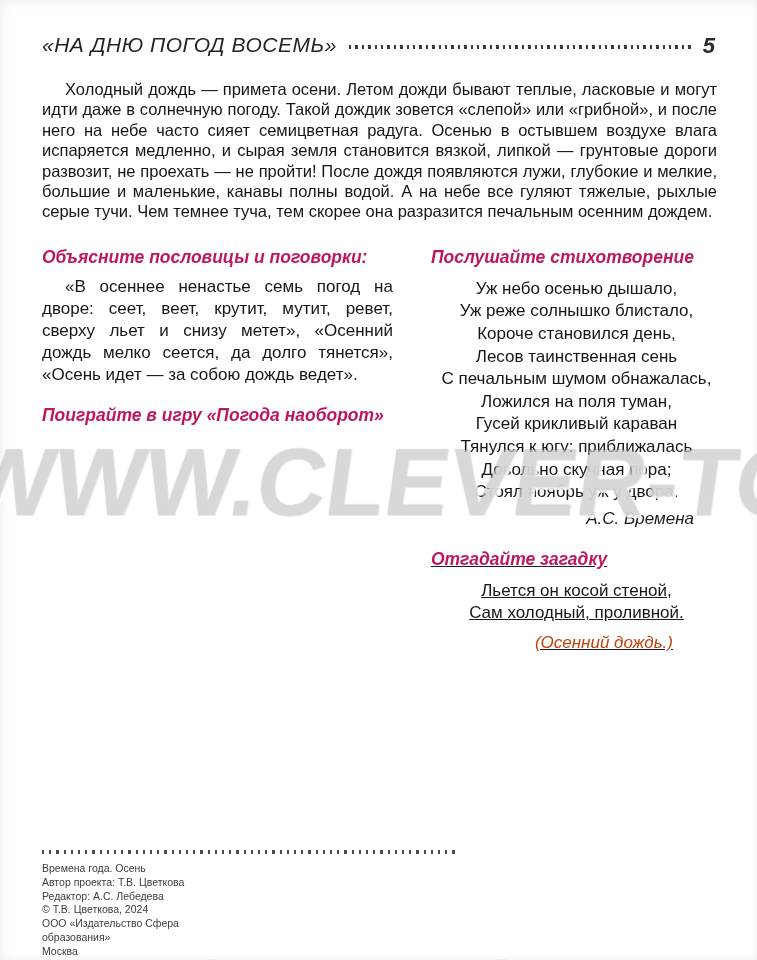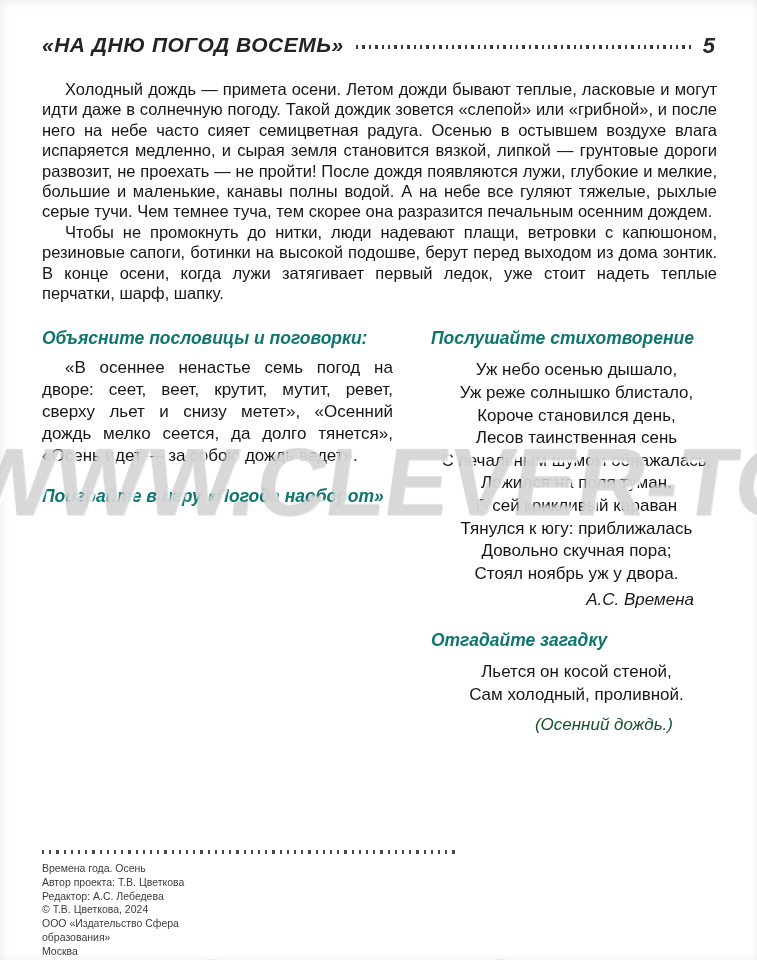--- a/index.html
+++ b/index.html
@@ -18,21 +18,21 @@
   }
 
   
   .header {
     display: flex;
     align-items: flex-start;
     padding: 33px 42px 0 42px;
   }
   .title {
     font-size: 21px;
-    font-weight: bold;
+    font-weight: normal;
     font-style: italic;
     letter-spacing: 0.5px;
     color: #242424;
     white-space: nowrap;
   }
   .leader {
     flex: 1;
     height: 4px;
     margin: 12px 10px 0 12px;
     background: repeating-linear-gradient(to right, #3c3c3c 0 2.4px, transparent 2.4px 6.4px);
@@ -59,21 +59,21 @@
     display: flex;
     padding: 25px 35px 0 42px;
   }
   .col-left { width: 352px; margin-right: 38px; }
   .col-right { width: 292px; }
 
   .sec-heading {
     font-size: 17.5px;
     font-weight: bold;
     font-style: italic;
-    color: #0f766e;
+    color: #be185d;
     margin-bottom: 8px;
   }
   .sec-text {
     font-size: 17px;
     line-height: 22px;
     text-align: justify;
     color: #161616;
     margin-bottom: 19px;
   }
   .sec-text.indent { text-indent: 23px; }
@@ -92,24 +92,24 @@
     padding-right: 28px;
     margin: 5px 0 20px 0;
     color: #1b1b1b;
   }
   .riddle-answer {
     font-size: 17px;
     font-style: italic;
     text-align: center;
     padding-left: 55px;
     margin-top: 8px;
-    color: #14532d;
+    color: #c2410c;
   }
   .col-right .sec-heading { margin-bottom: 10px; }
-  .riddle-block { margin-top: 2px; }
+  .riddle-block { margin-top: 2px; text-decoration: underline; }
 
   
   .watermark-mid {
     position: absolute;
     top: 428px;
     left: -35px;
     z-index: 6;
     white-space: nowrap;
     font-size: 96px;
     font-weight: bold;
@@ -179,21 +179,20 @@
 <div class="page">
 
   <div class="header">
     <div class="title">«НА ДНЮ ПОГОД ВОСЕМЬ»</div>
     <div class="leader"></div>
     <div class="page-num">5</div>
   </div>
 
   <div class="intro">
     <p>Холодный дождь — примета осени. Летом дожди бывают теплые, ласковые и могут идти даже в солнечную погоду. Такой дождик зовется «слепой» или «грибной», и после него на небе часто сияет семицветная радуга. Осенью в остывшем воздухе влага испаряется медленно, и сырая земля становится вязкой, липкой — грунтовые дороги развозит, не проехать — не пройти! После дождя появляются лужи, глубокие и мелкие, большие и маленькие, канавы полны водой. А на небе все гуляют тяжелые, рыхлые серые тучи. Чем темнее туча, тем скорее она разразится печальным осенним дождем.</p>
-    <p>Чтобы не промокнуть до нитки, люди надевают плащи, ветровки с капюшоном, резиновые сапоги, ботинки на высокой подошве, берут перед выходом из дома зонтик. В конце осени, когда лужи затягивает первый ледок, уже стоит надеть теплые перчатки, шарф, шапку.</p>
   </div>
 
   <div class="columns">
 
     <div class="col-left">
       <div class="sec-heading">Объясните пословицы и поговорки:</div>
       <div class="sec-text indent">«В осеннее ненастье семь погод на дворе: сеет, веет, крутит, мутит, ревет, сверху льет и снизу метет», «Осенний дождь мелко сеется, да долго тянется», «Осень идет — за собою дождь ведет».</div>
 
       <div class="sec-heading">Поиграйте в игру «Погода наоборот»</div>
     </div>

